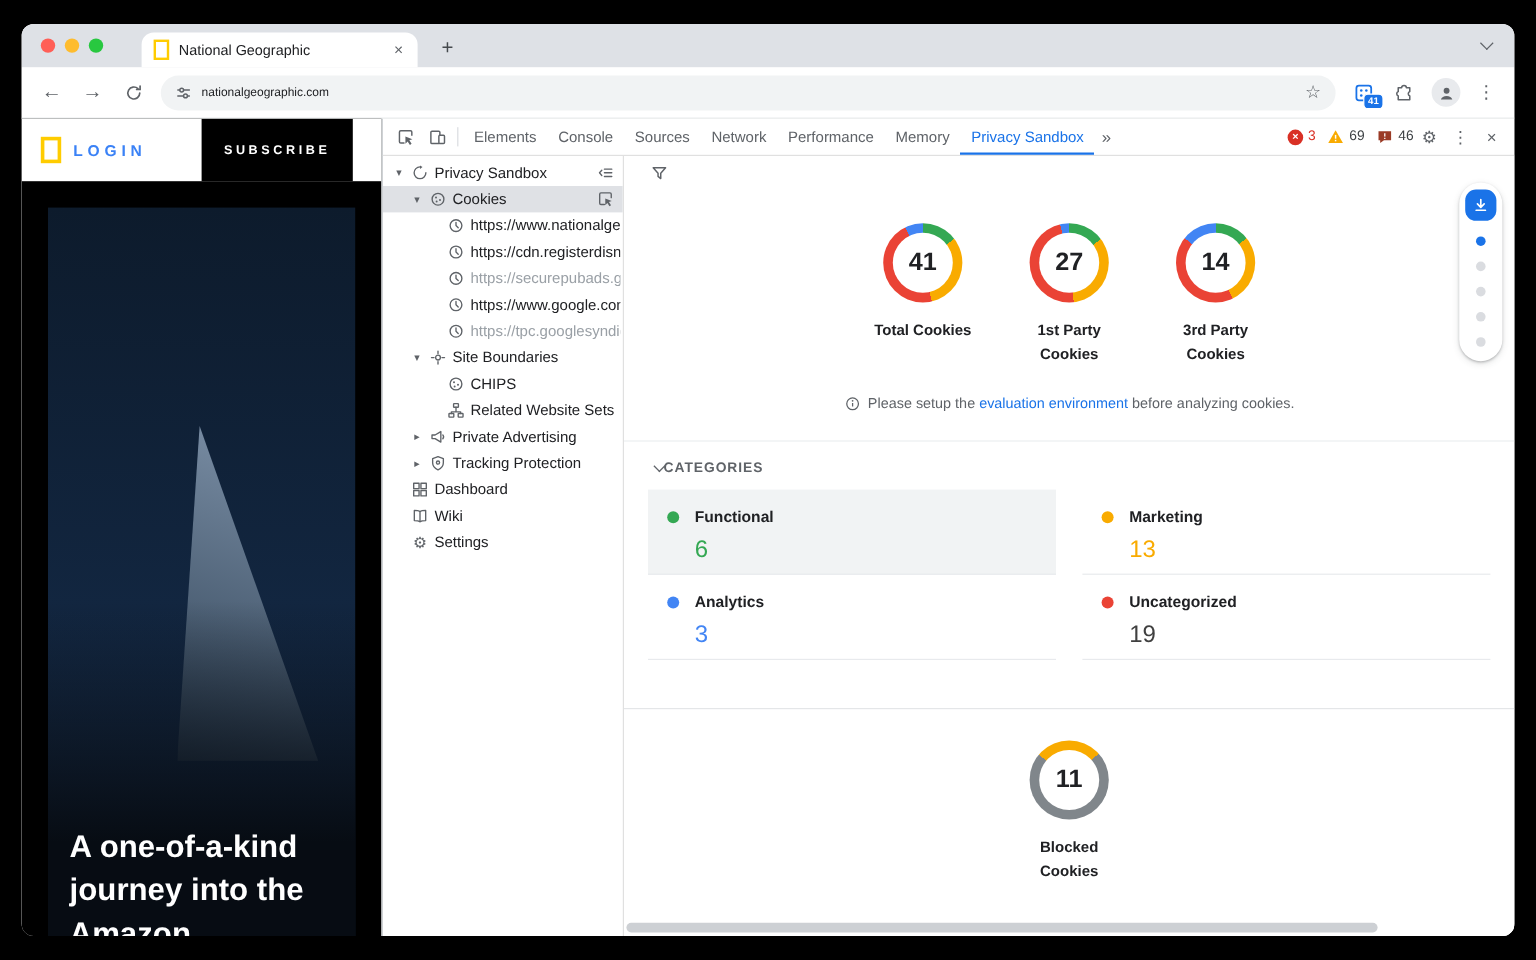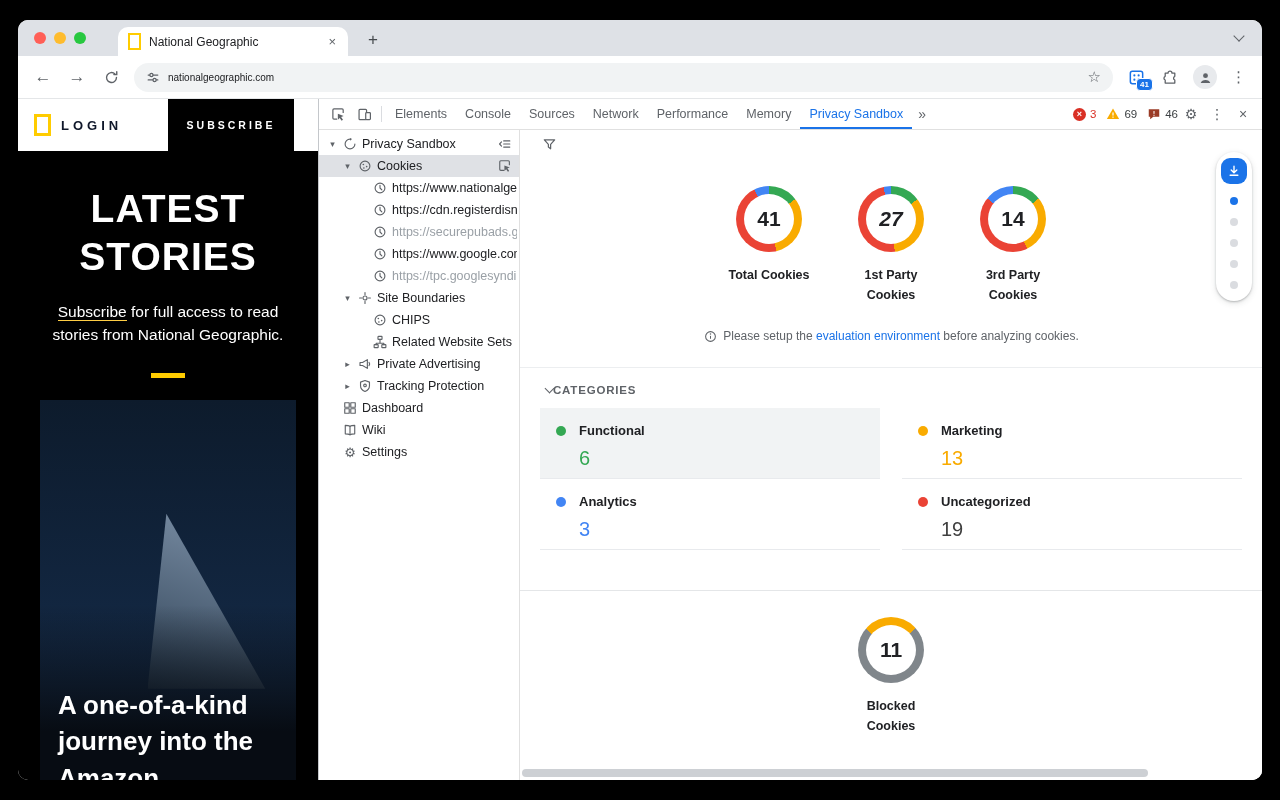--- a/index.html
+++ b/index.html
@@ -30,21 +30,21 @@
   .extbadge{position:absolute;right:-6px;bottom:-3px;background:#1a73e8;color:#fff;font-size:8px;font-weight:bold;
     padding:1px 3px;border-radius:4px;border:1.5px solid #fff;}
   .avatar{width:24px;height:24px;border-radius:50%;background:#e8eaed;display:flex;align-items:center;justify-content:center;flex:none;}
   .kebab{color:#5f6368;font-size:15px;padding:0 2px;}
   
   .content{flex:1;display:flex;min-height:0;}
   
   .page{width:300px;flex:none;background:#000;color:#fff;display:flex;flex-direction:column;overflow:hidden;}
   .pg-header{height:52px;background:#fff;display:flex;align-items:center;flex:none;}
   .ng-logo{width:11px;height:16px;border:3px solid #fc0;margin:0 10px 0 16px;flex:none;}
-  .login{color:#0f172a;font-weight:bold;font-size:13px;letter-spacing:4px;}
+  .login{color:#3b82f6;font-weight:bold;font-size:13px;letter-spacing:4px;}
   .subscribe-btn{margin-left:auto;margin-right:24px;align-self:stretch;background:#000;color:#fff;display:flex;
     align-items:center;justify-content:center;width:126px;font-size:10.5px;letter-spacing:3px;font-weight:bold;}
   .latest{text-align:center;padding:34px 18px 0;}
   .latest h1{margin:0;font-size:39px;font-weight:800;line-height:1.22;letter-spacing:1px;}
   .promo{margin:20px 2px 0;font-size:15.5px;line-height:1.5;}
   .promo .lnk{border-bottom:1.5px solid #ffce45;}
   .ybar{width:34px;height:5px;background:#fc0;margin:26px auto 0;}
   .hero{flex:1;margin:22px 22px 0;position:relative;overflow:hidden;
     background:linear-gradient(180deg,#0d1b2c 0%,#122640 55%,#1a3150 100%);}
   .peak-light{position:absolute;left:4%;top:30%;width:72%;height:46%;
@@ -178,25 +178,20 @@
     <span class="kebab">⋮</span>
   </div>
 
   <div class="content">
 
     <div class="page">
       <div class="pg-header">
         <span class="ng-logo"></span>
         <span class="login">LOGIN</span>
         <span class="subscribe-btn">SUBSCRIBE</span>
-      </div>
-      <div class="latest">
-        <h1>LATEST STORIES</h1>
-        <p class="promo"><span class="lnk">Subscribe</span><span> for full access to read stories from National Geographic.</span></p>
-        <div class="ybar"></div>
       </div>
       <div class="hero">
         <div class="peak-light"></div>
         <div class="peak-shadow"></div>
         <div class="hero-fade"></div>
         <div class="caption">A one-of-a-kind journey into the Amazon</div>
       </div>
     </div>
 
     <div class="devtools">
@@ -431,21 +426,21 @@
 
           <div class="report">
             <div id="donuts" class="donut-row">
                 <div class="donut-block">
                   <div class="donut" style="background: conic-gradient(rgb(52, 168, 83) 0%, rgb(52, 168, 83) 14.63%, rgb(249, 171, 0) 14.63%, rgb(249, 171, 0) 46.34%, rgb(234, 67, 53) 46.34%, rgb(234, 67, 53) 92.68%, rgb(66, 133, 244) 92.68%, rgb(66, 133, 244) 100%);">
                     <div class="hole">41</div>
                   </div>
                   <div class="dlabel">Total Cookies</div>
                 </div>
                 <div class="donut-block">
-                  <div class="donut" style="background: conic-gradient(rgb(52, 168, 83) 0%, rgb(52, 168, 83) 14.81%, rgb(249, 171, 0) 14.81%, rgb(249, 171, 0) 48.15%, rgb(234, 67, 53) 48.15%, rgb(234, 67, 53) 96.3%, rgb(66, 133, 244) 96.3%, rgb(66, 133, 244) 100%); font-style: italic;">
+                  <div class="donut" style="background: conic-gradient(rgb(52, 168, 83) 0%, rgb(52, 168, 83) 14.81%, rgb(249, 171, 0) 14.81%, rgb(249, 171, 0) 48.15%, rgb(234, 67, 53) 48.15%, rgb(234, 67, 53) 96.3%, rgb(66, 133, 244) 96.3%, rgb(66, 133, 244) 100%);">
                     <div class="hole">27</div>
                   </div>
                   <div class="dlabel">1st Party Cookies</div>
                 </div>
                 <div class="donut-block">
                   <div class="donut" style="background: conic-gradient(rgb(52, 168, 83) 0%, rgb(52, 168, 83) 14.29%, rgb(249, 171, 0) 14.29%, rgb(249, 171, 0) 42.86%, rgb(234, 67, 53) 42.86%, rgb(234, 67, 53) 85.71%, rgb(66, 133, 244) 85.71%, rgb(66, 133, 244) 100%);">
                     <div class="hole">14</div>
                   </div>
                   <div class="dlabel">3rd Party Cookies</div>
                 </div>

